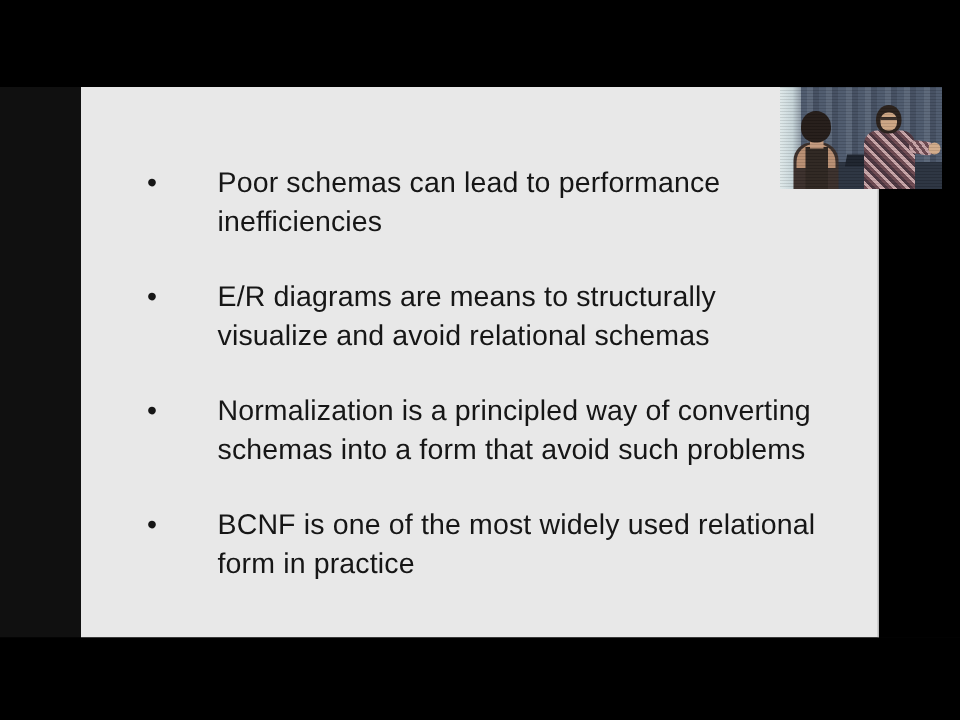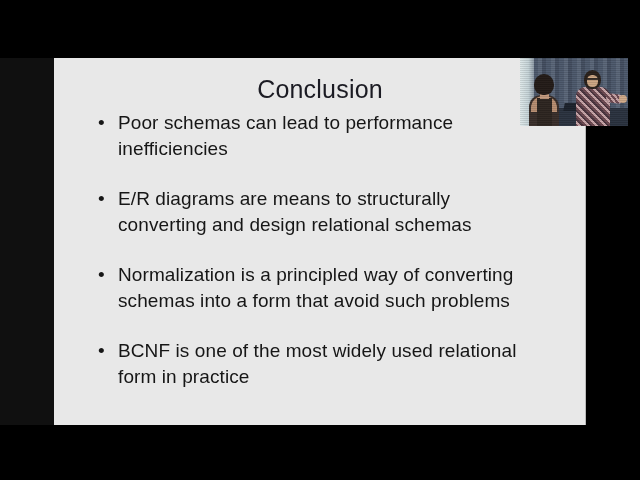--- a/index.html
+++ b/index.html
@@ -85,20 +85,21 @@
   .bullet-dot {
     position: absolute;
     left: 4px;
     top: 0;
     font-size: 19px;
     line-height: 26px;
     color: #161616;
   }
   .bullet-text {
     display: block;
+    margin-left: 27px;
   }
 
   
   .video-inset {
     position: absolute;
     left: 520px;
     top: 58px;
     width: 108px;
     height: 68px;
     overflow: hidden;
@@ -251,32 +252,31 @@
 <body>
 
 <div id="stage">
 
   <div class="letterbox-top"></div>
   <div class="pillar-left"></div>
   <div class="pillar-right"></div>
 
   <div class="slide">
 
-    <div class="slide-title">Conclusion</div>
 
     <div class="bullet-list">
 
       <div class="bullet-item">
         <span class="bullet-dot">•</span>
         <span class="bullet-text">Poor schemas can lead to performance inefficiencies</span>
       </div>
 
       <div class="bullet-item">
         <span class="bullet-dot">•</span>
-        <span class="bullet-text">E/R diagrams are means to structurally converting and design relational schemas</span>
+        <span class="bullet-text">E/R diagrams are means to structurally visualize and avoid relational schemas</span>
       </div>
 
       <div class="bullet-item">
         <span class="bullet-dot">•</span>
         <span class="bullet-text">Normalization is a principled way of converting schemas into a form that avoid such problems</span>
       </div>
 
       <div class="bullet-item">
         <span class="bullet-dot">•</span>
         <span class="bullet-text">BCNF is one of the most widely used relational form in practice</span>

